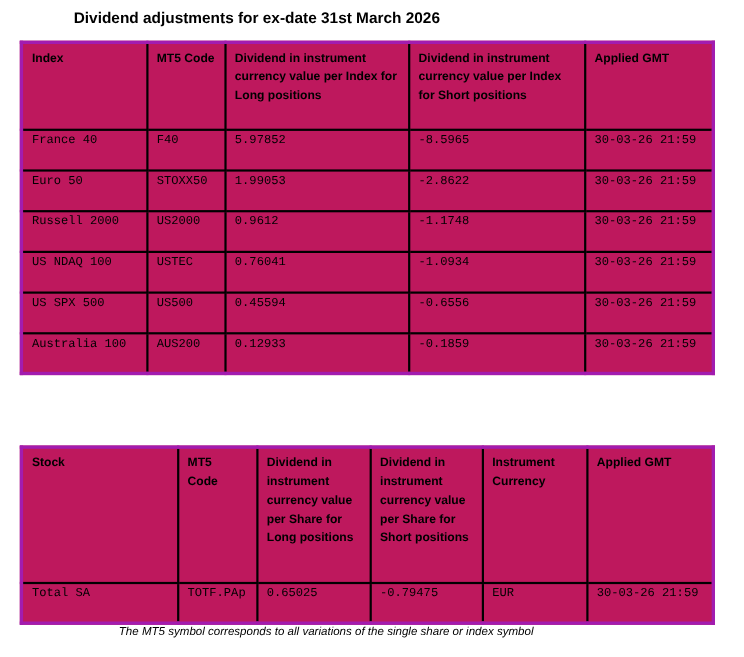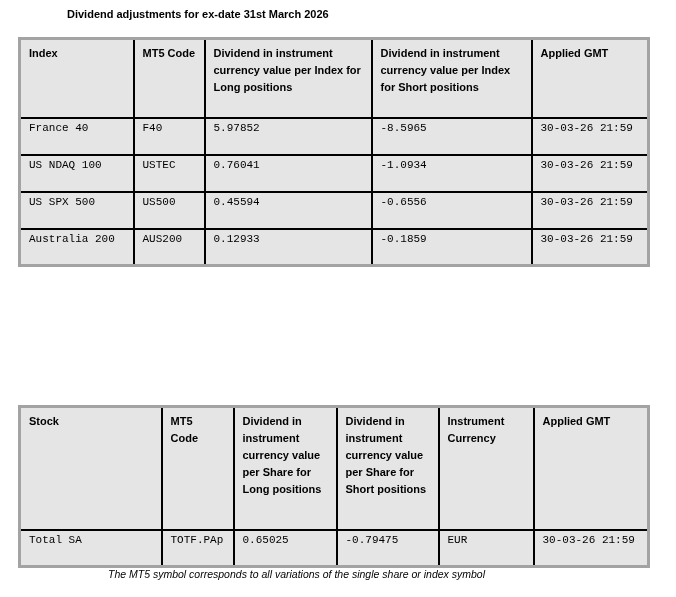--- a/index.html
+++ b/index.html
@@ -10,31 +10,31 @@
     height:597px;
     background:#ffffff;
     font-family:"Liberation Sans", sans-serif;
     color:#000;
     overflow:hidden;
   }
   .doc-title {
     position:absolute;
     left:67px;
     top:8px;
-    font-size:11px;
+    font-size:14px;
     font-weight:bold;
     white-space:nowrap;
   }
   table {
     position:absolute;
     left:18px;
     border-collapse:collapse;
     table-layout:fixed;
-    border:3px solid #a3a3a3;
-    background:#e5e5e5;
+    border:3px solid #a21caf;
+    background:#be185d;
   }
   .t1 { top:37px;  width:629px; }
   .t2 { top:405px; width:629px; }
   th, td {
     border:2px solid #000;
     font-size:11px;
     text-align:left;
     overflow:hidden;
   }
   th {
@@ -90,35 +90,49 @@
     </thead>
     <tbody>
       <tr>
         <td>France 40</td>
         <td>F40</td>
         <td>5.97852</td>
         <td>-8.5965</td>
         <td>30-03-26 21:59</td>
       </tr>
       <tr>
+        <td>Euro 50</td>
+        <td>STOXX50</td>
+        <td>1.99053</td>
+        <td>-2.8622</td>
+        <td>30-03-26 21:59</td>
+      </tr>
+      <tr>
+        <td>Russell 2000</td>
+        <td>US2000</td>
+        <td>0.9612</td>
+        <td>-1.1748</td>
+        <td>30-03-26 21:59</td>
+      </tr>
+      <tr>
         <td>US NDAQ 100</td>
         <td>USTEC</td>
         <td>0.76041</td>
         <td>-1.0934</td>
         <td>30-03-26 21:59</td>
       </tr>
       <tr>
         <td>US SPX 500</td>
         <td>US500</td>
         <td>0.45594</td>
         <td>-0.6556</td>
         <td>30-03-26 21:59</td>
       </tr>
       <tr>
-        <td>Australia 200</td>
+        <td>Australia 100</td>
         <td>AUS200</td>
         <td>0.12933</td>
         <td>-0.1859</td>
         <td>30-03-26 21:59</td>
       </tr>
     </tbody>
   </table>
 
   <table class="t2">
     <colgroup>

